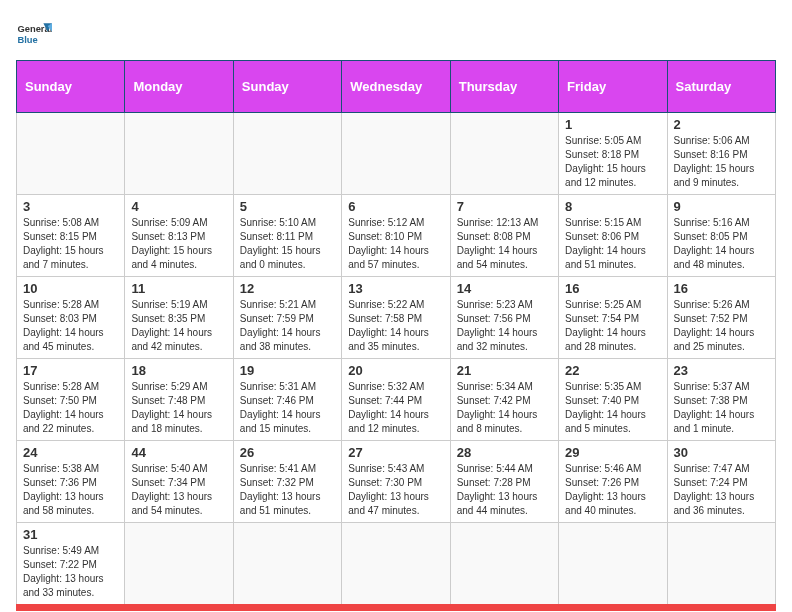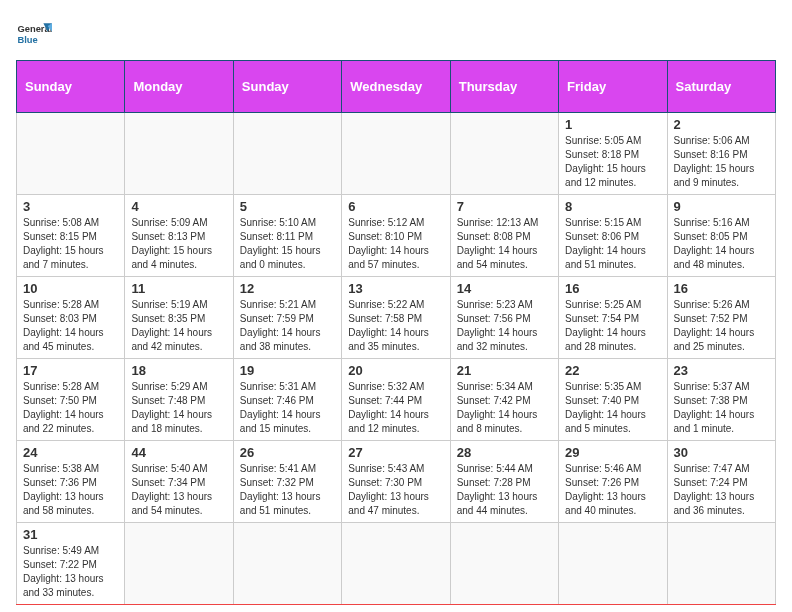--- a/index.html
+++ b/index.html
@@ -69,21 +69,21 @@
       font-weight: bold;
       margin-bottom: 2px;
       display: block;
     }
     .day-info {
       font-size: 10px;
       line-height: 1.4;
       color: #333;
     }
     .calendar tr:last-child td {
-      border-bottom: 1px solid #ef4444;
+      border-bottom: 7px solid #ef4444;
       padding-left: 6px;
     }
   </style>
 </head>
 <body>
 
 <div class="header-area">
   <div class="logo">
     <svg class="logo-icon" viewBox="0 0 50 50" xmlns="http://www.w3.org/2000/svg">
       <text x="2" y="22" font-size="13" fill="#333" font-family="Arial" font-weight="bold">General</text>

